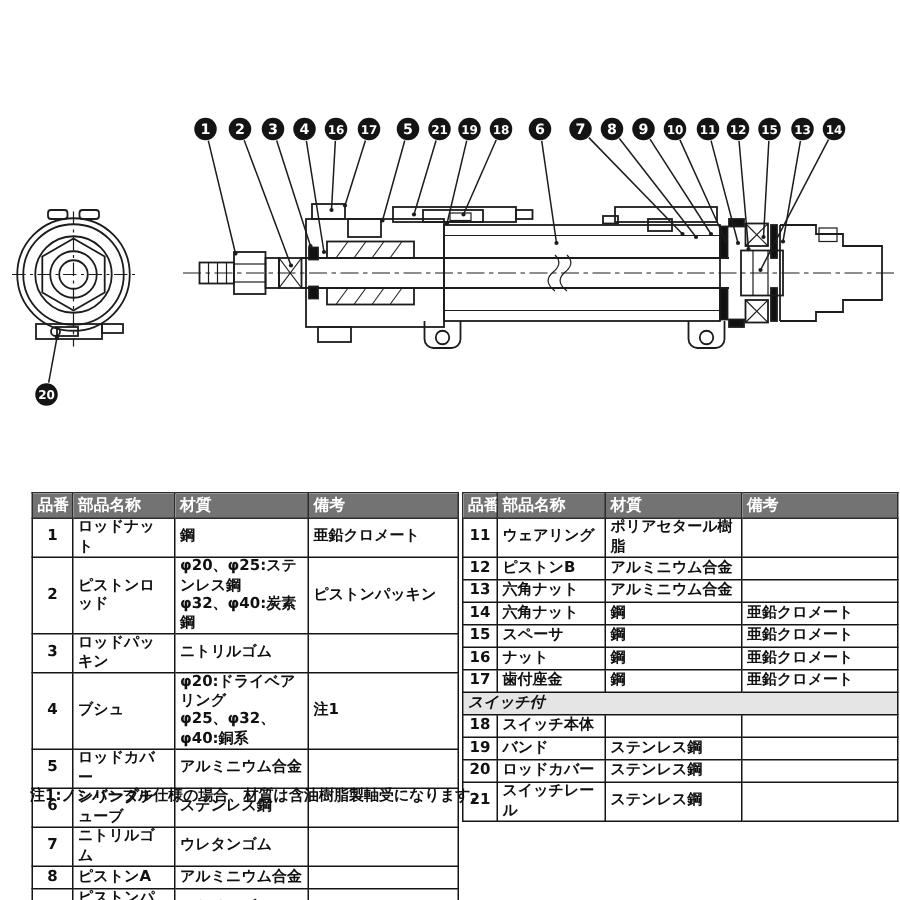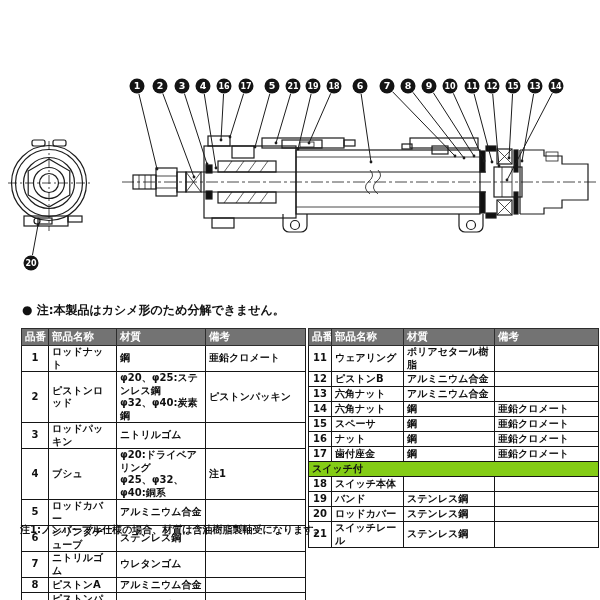--- a/index.html
+++ b/index.html
@@ -12,21 +12,21 @@
   table.parts-table{position:absolute;top:328px;border-collapse:collapse;table-layout:fixed;
     font-size:10px;font-weight:bold;color:#111;}
   table.parts-table.left{left:21px;width:285px;}
   table.parts-table.right{left:308px;width:291px;}
   .parts-table th{background:#737373;color:#fff;text-align:left;padding:1px 3px;height:13px;
     font-size:10.5px;border:1px solid #2d2d2d;overflow:hidden;white-space:nowrap;}
   .parts-table td{border:1px solid #151515;padding:0 3px;height:14px;line-height:1.25;
     vertical-align:middle;overflow:hidden;}
   .parts-table td.c-no{text-align:center;padding:0 1px;}
   .parts-table td.c-mat{white-space:pre-line;}
-  .parts-table td.section{background:#84cc16;}
+  .parts-table td.section{background:#e5e5e5;font-style:italic;}
 </style>
 </head>
 <body>
 
 <div class="page">
 
   <svg class="diagram" width="600" height="300" viewBox="0 0 600 300">
 
     <g stroke="#1c1c1c" fill="none" stroke-width="1.2">
       <line x1="8" y1="183" x2="92" y2="183" stroke-width="0.8" stroke-dasharray="9 3 2 3"></line>
@@ -243,21 +243,20 @@
         </g>
         <g>
           <line x1="32.449299435815476" y1="255.1323744912874" x2="38" y2="225" stroke="#1c1c1c" stroke-width="1"></line>
           <circle cx="38" cy="225" r="1.4" fill="#1c1c1c"></circle>
           <circle cx="31" cy="263" r="7.5" fill="#141414"></circle>
           <text x="31" y="266.2" text-anchor="middle" fill="#fff" font-size="8" font-weight="bold">20</text>
         </g>
       </g>
   </svg>
 
-  <div class="note-top">● 注:本製品はカシメ形のため分解できません。</div>
 
   <table class="parts-table left">
     <colgroup>
         <col style="width:27px">
         <col style="width:68px">
         <col style="width:89px">
         <col>
       </colgroup>
     <thead>
       <tr>

